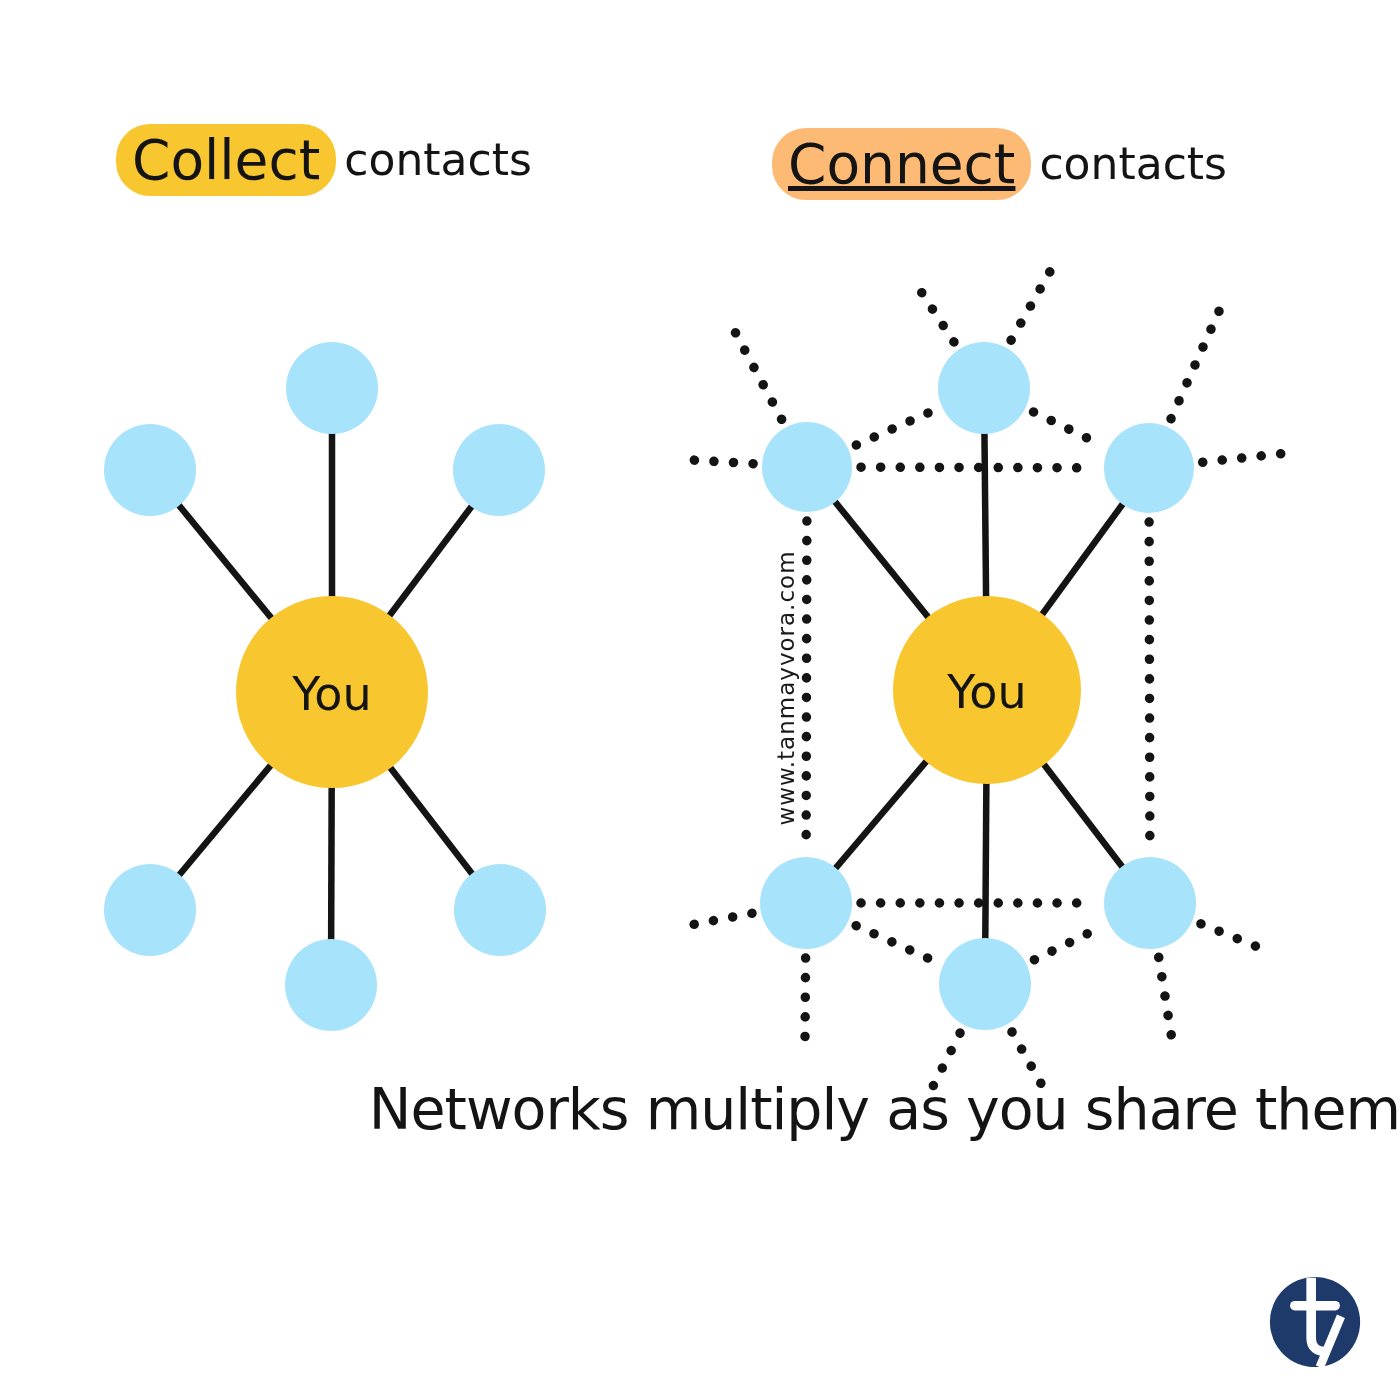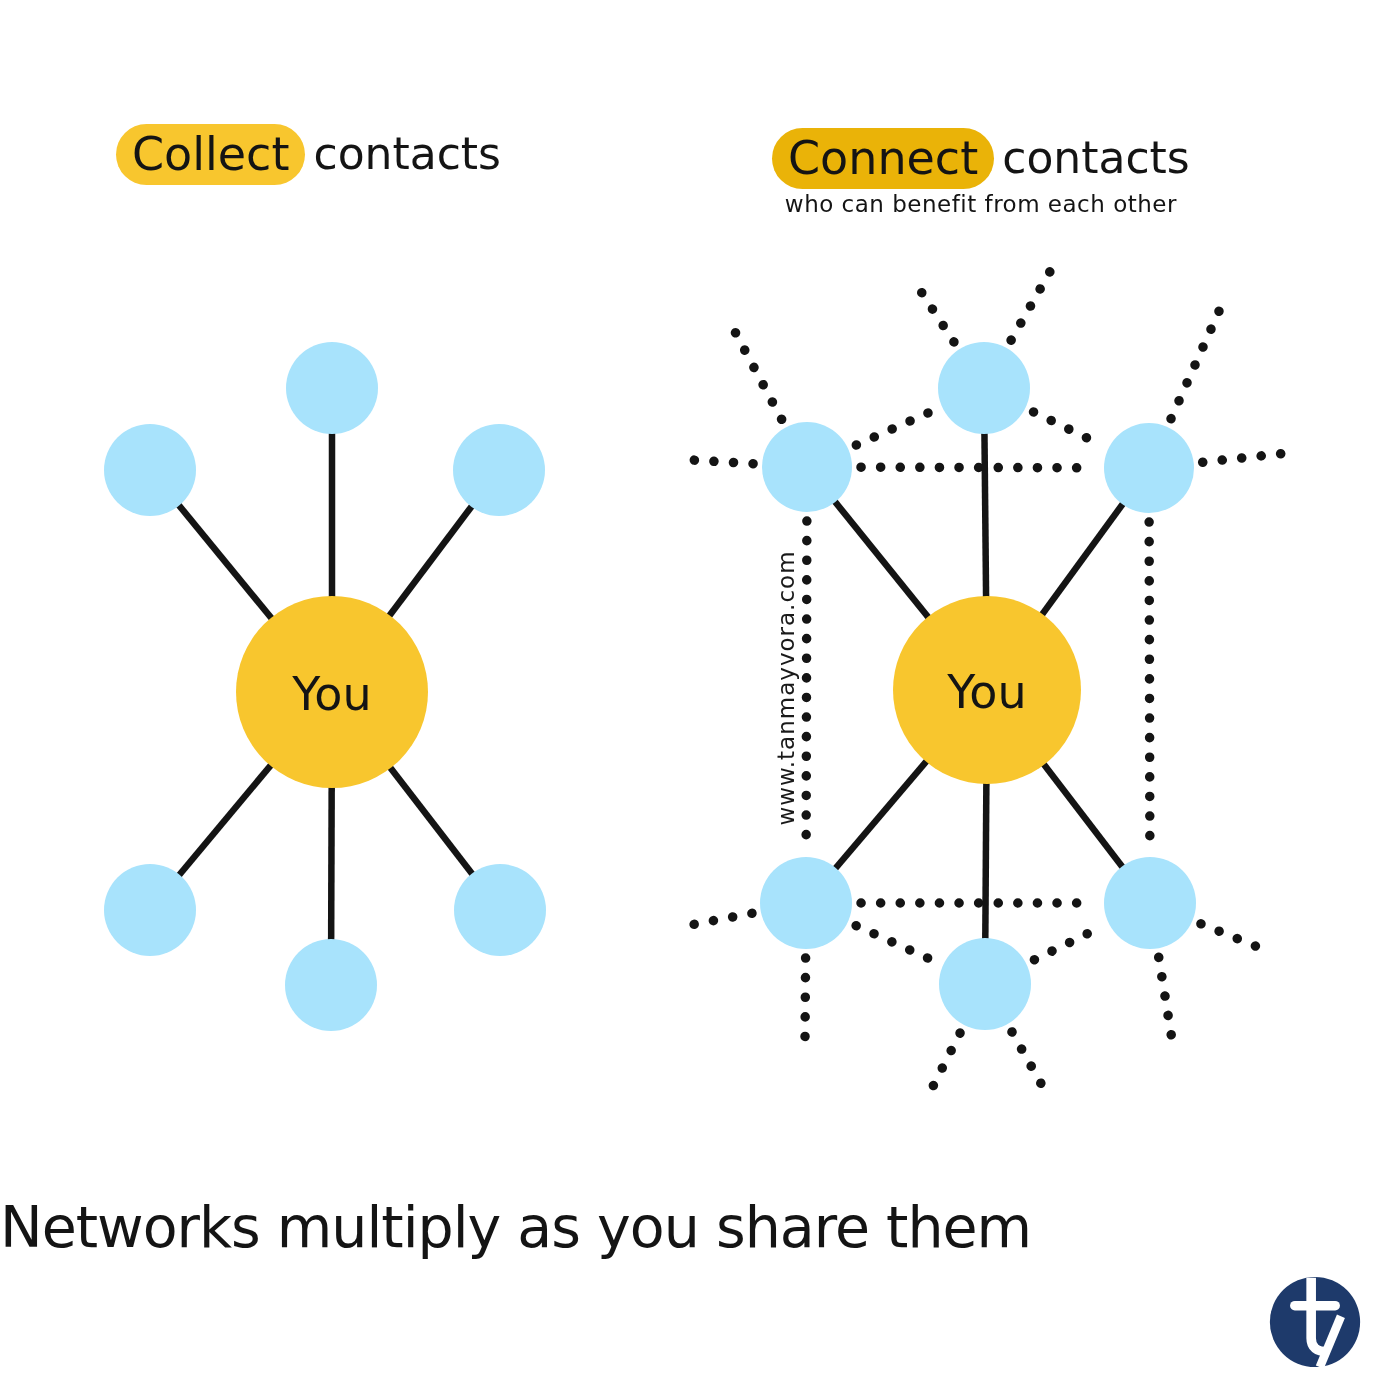--- a/index.html
+++ b/index.html
@@ -5,24 +5,24 @@
   html,body { margin:0; padding:0; background:#ffffff; }
   .canvas {
     position:relative; width:1400px; height:1400px; background:#ffffff;
     font-family:"DejaVu Sans","Liberation Sans",sans-serif; color:#141414; overflow:hidden;
   }
   svg.networks { position:absolute; left:0; top:0; }
   .header { position:absolute; display:flex; align-items:center; }
   .header-left { left:116px; top:124px; }
   .header-right { left:772px; top:128px; flex-direction:column; align-items:center; }
   .header-row { display:flex; align-items:center; }
-  .pill { border-radius:34px; padding:3px 16px; font-size:46px; line-height:1.2; white-space:pre; }
+  .pill { border-radius:34px; padding:3px 16px; font-size:55px; line-height:1.2; white-space:pre; }
   .header-rest { font-size:44px; line-height:1.2; white-space:pre; padding-left:8px; }
   .subtitle { font-size:23px; margin-top:2px; letter-spacing:0.5px; white-space:nowrap; }
-  .caption { position:absolute; left:0; top:1194px; width:1400px; text-align:left;
+  .caption { position:absolute; left:0; top:1076px; width:1400px; text-align:right;
              font-size:57px; letter-spacing:-1px; white-space:nowrap; }
   .watermark { position:absolute; left:786px; top:688px; transform:translate(-50%,-50%) rotate(-90deg);
                font-size:23px; letter-spacing:1px; white-space:nowrap; color:#1a1a1a; }
   .logo { position:absolute; left:1267px; top:1274px; width:96px; height:96px; }
   .logo svg { width:100%; height:100%; }
 </style>
 </head>
 <body>
 
 <div class="canvas">
@@ -82,24 +82,23 @@
       </g>
   </svg>
 
   <div class="header header-left">
     <span class="pill" style="background: rgb(248, 198, 46);">Collect</span>
     <span class="header-rest">contacts</span>
   </div>
 
   <div class="header header-right">
     <div class="header-row">
-      <span class="pill" style="background: #eab308;">Connect</span>
+      <span class="pill" style="background: #fdba74; text-decoration: underline;">Connect</span>
       <span class="header-rest">contacts</span>
     </div>
-    <div class="subtitle">who can benefit from each other</div>
   </div>
 
   <div class="caption">Networks multiply as you share them</div>
 
   <div class="watermark">www.tanmayvora.com</div>
 
   <div class="logo">
     <svg viewBox="0 0 100 100">
       <circle cx="50" cy="50" r="47" fill="#1E3A6B"></circle>
       <path d="M46,4 L46,67 Q46,81 63,81" fill="none" stroke="#ffffff" stroke-width="10"></path>

